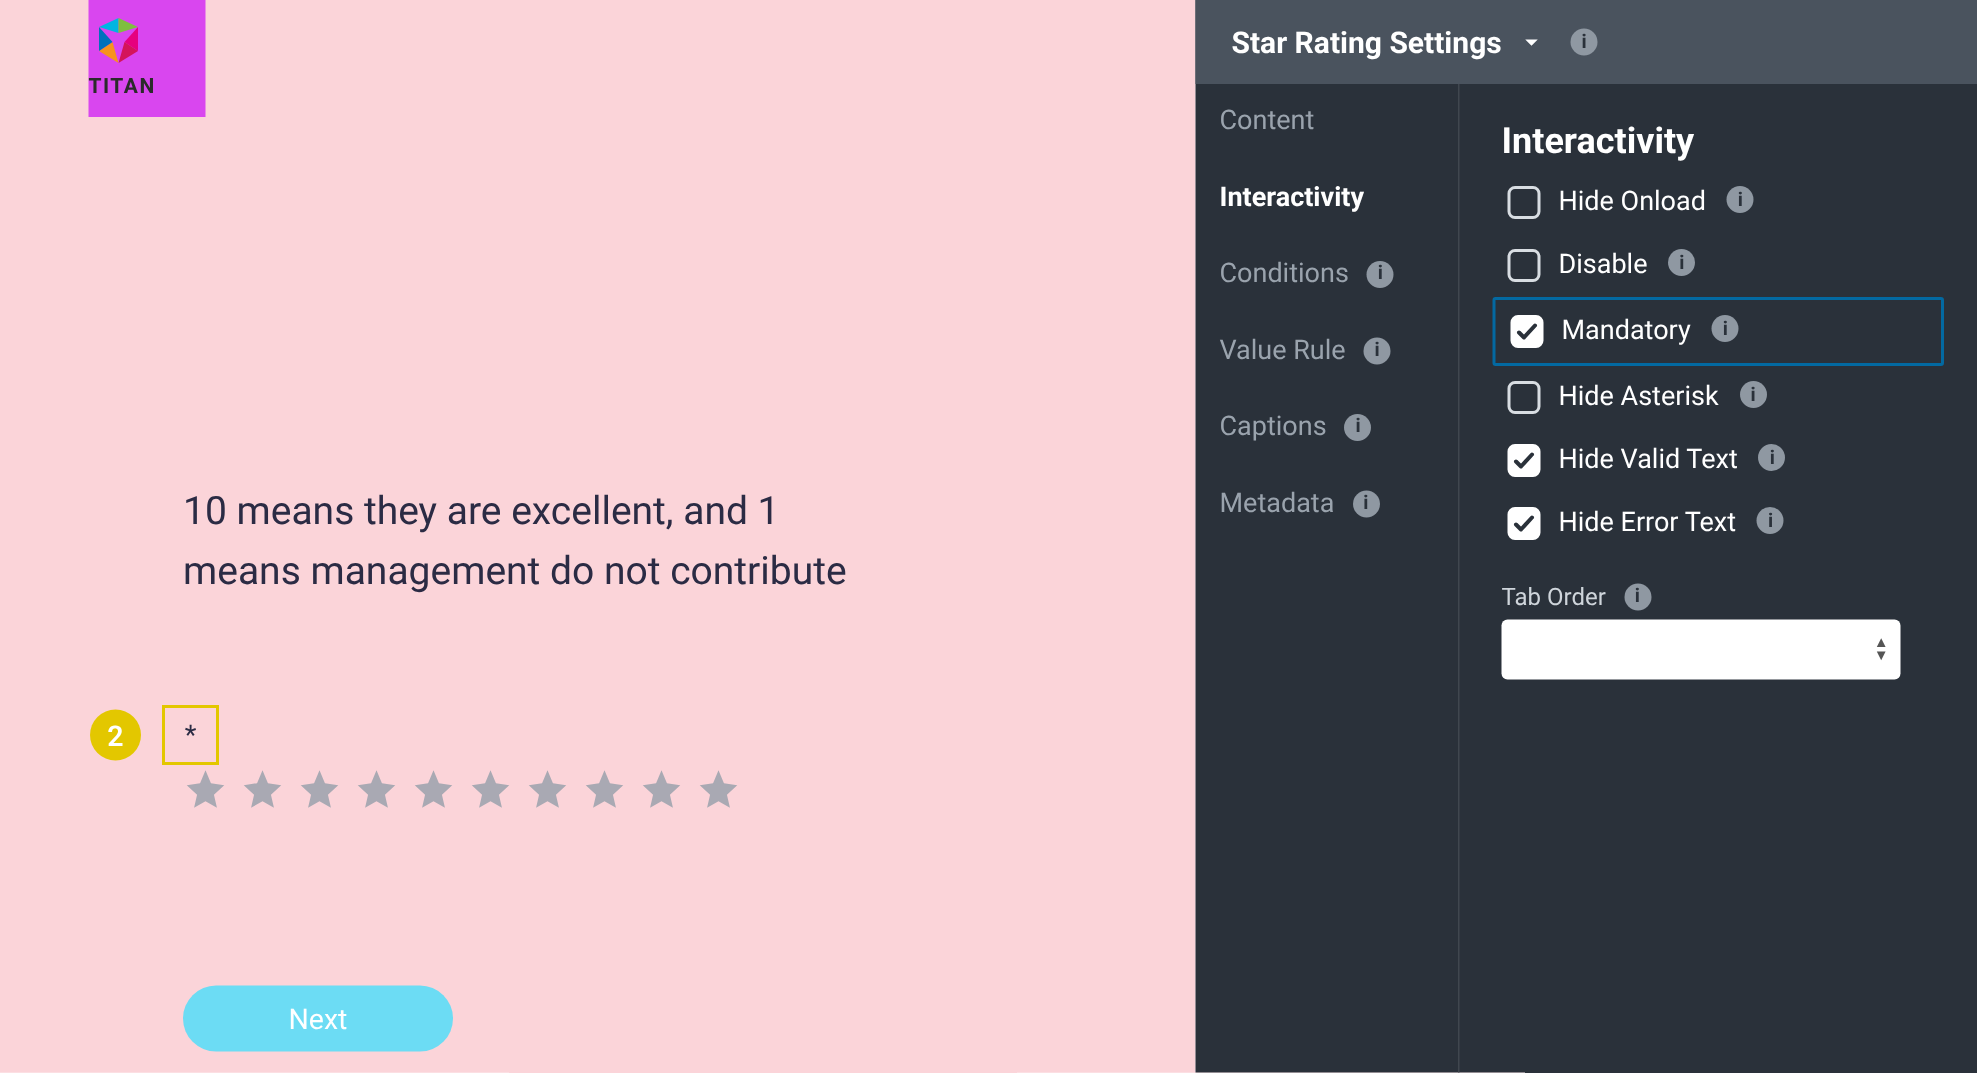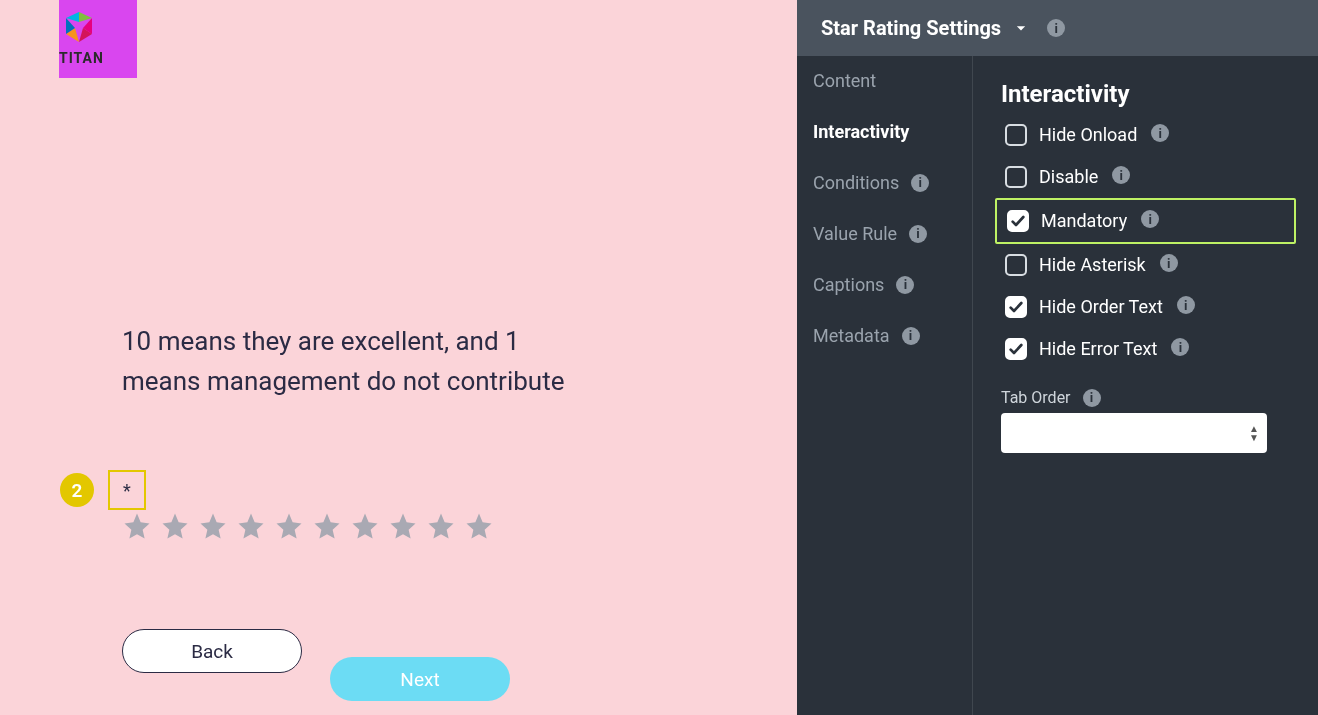--- a/index.html
+++ b/index.html
@@ -212,21 +212,21 @@
   .option-row {
     display: flex;
     align-items: flex-start;
     gap: 12px;
     padding: 10px 4px;
     font-size: 18px;
     color: #fff;
   }
   .option-row .info-dot { margin-left: 2px; }
   .option-highlight {
-    border: 2px solid #bef264;
+    border: 2px solid #0369a1;
     border-radius: 2px;
     margin-left: -6px;
     margin-right: -6px;
     padding-left: 10px;
     padding-right: 10px;
   }
   .chk {
     width: 22px;
     height: 22px;
     border: 2px solid #d8dde2;
@@ -341,21 +341,20 @@
       </span>
       <span class="star">
         <svg viewBox="0 0 24 24" fill="#a9a9b3">
           <path d="M12 2l2.9 6.9L22 10l-5.5 5 1.6 7L12 18.5 5.9 22l1.6-7L2 10l7.1-1.1z"></path>
         </svg>
       </span>
     </div>
 
 
   <div class="btn-row">
-    <div class="btn btn-back">Back</div>
     <div class="btn btn-next">Next</div>
   </div>
 </div>
 
 <div class="settings-panel">
 
   <div class="settings-header">
     <span class="settings-header-title">Star Rating Settings</span>
     <span class="chevron-down">
       <svg viewBox="0 0 24 24" fill="#fff">
@@ -421,21 +420,21 @@
         <span>Hide Asterisk</span>
         <span class="info-dot">i</span>
       </div>
 
       <div class="option-row">
         <span class="chk checked">
             <svg viewBox="0 0 24 24" fill="none" stroke="#2a313a" stroke-width="4" stroke-linecap="round" stroke-linejoin="round">
               <polyline points="4 13 9 18 20 6"></polyline>
             </svg>
           </span>
-        <span>Hide Order Text</span>
+        <span>Hide Valid Text</span>
         <span class="info-dot">i</span>
       </div>
 
       <div class="option-row">
         <span class="chk checked">
             <svg viewBox="0 0 24 24" fill="none" stroke="#2a313a" stroke-width="4" stroke-linecap="round" stroke-linejoin="round">
               <polyline points="4 13 9 18 20 6"></polyline>
             </svg>
           </span>
         <span>Hide Error Text</span>

